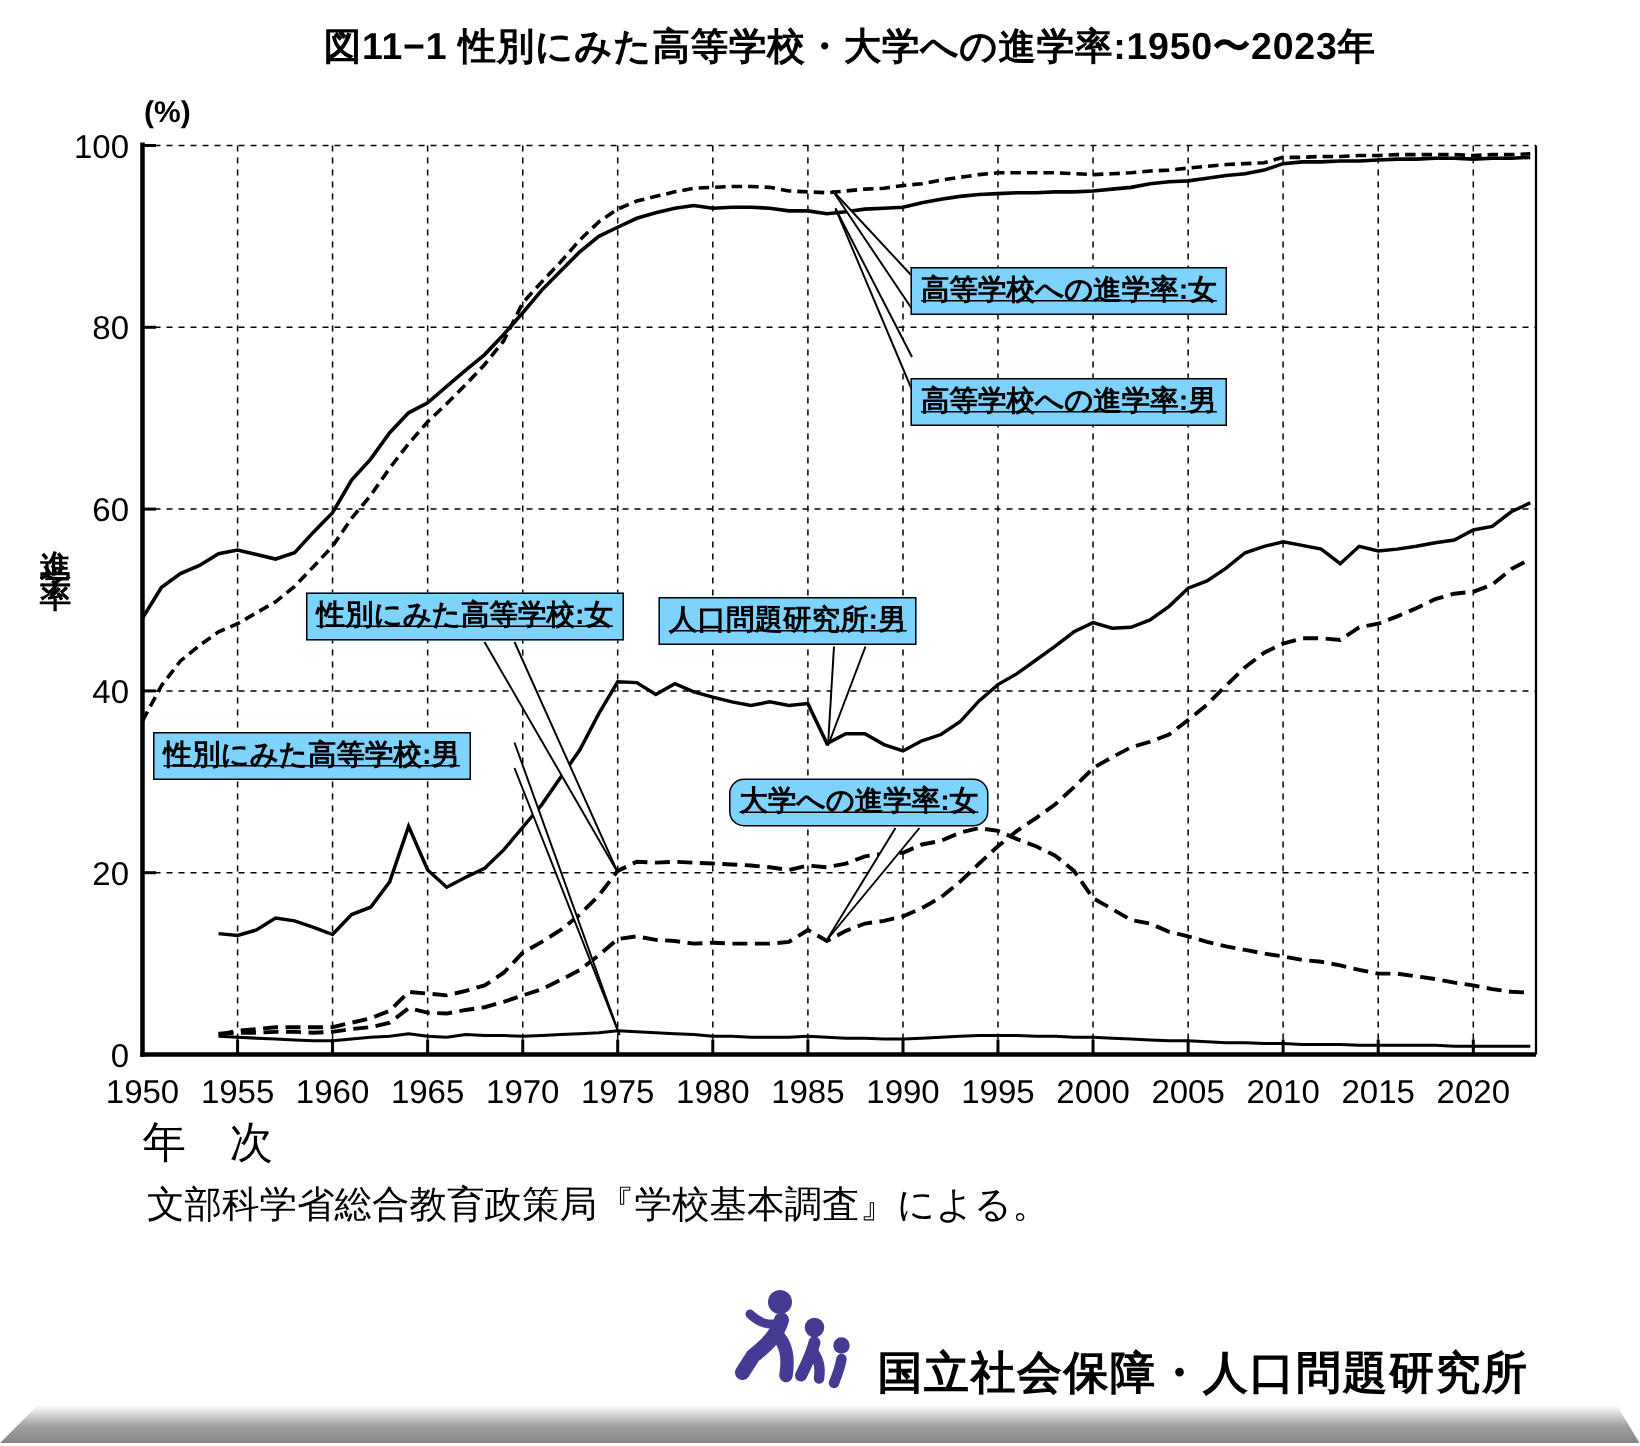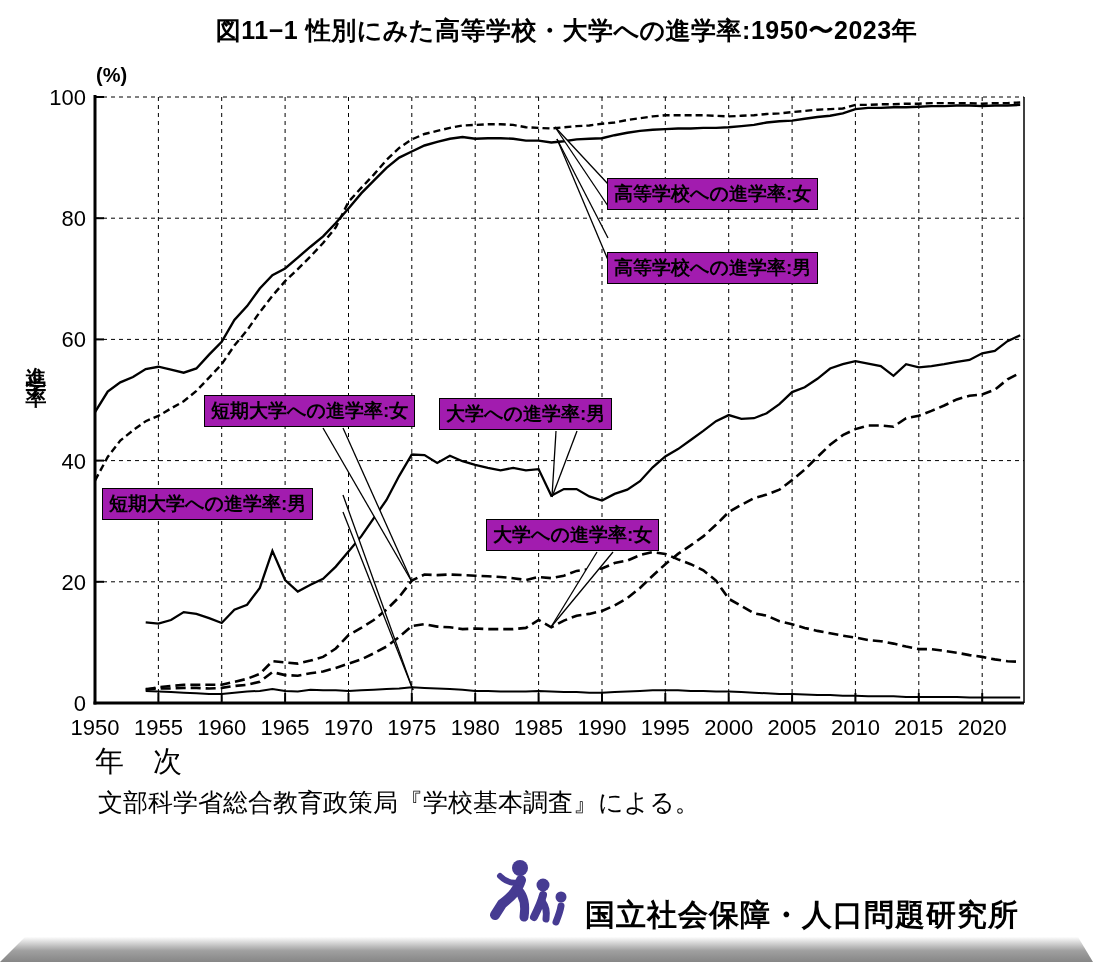--- a/index.html
+++ b/index.html
@@ -6,22 +6,22 @@
   .stage{position:relative;width:1093px;height:964px;background:#fff;overflow:hidden;
          font-family:"Liberation Sans","DejaVu Sans",sans-serif;color:#000;padding-left:40px;}
   .abs{position:absolute;}
   .fig-title{top:14px;left:0;width:100%;text-align:center;font-size:25px;font-weight:bold;letter-spacing:.5px;}
   .pct{left:96px;top:64px;font-size:20px;font-weight:bold;}
   .ylab{left:22px;top:350px;font-size:21px;font-weight:bold;writing-mode:vertical-rl;letter-spacing:9px;}
   .xlab{left:95px;top:742px;width:929px;text-align:left;font-size:29px;font-weight:normal;}
   #chart-svg{position:absolute;left:0;top:0;}
   .grid{stroke:#000;stroke-width:1;stroke-dasharray:4 4;}
   .tick{font-size:22px;fill:#000;font-family:"Liberation Sans","DejaVu Sans",sans-serif;}
-  .callout{position:absolute;background:#a21caf;border:1.6px solid #000;padding:2px 6px 3px;
-           font-size:19px;font-weight:bold;line-height:25px;white-space:nowrap;}
+  .callout{position:absolute;background:#7dd3fc;border:1.6px solid #000;padding:2px 6px 3px;
+           font-size:19px;font-weight:bold;line-height:25px;white-space:nowrap;text-decoration:underline;}
   .source{left:98px;top:786px;font-size:25px;font-family:"Liberation Serif","DejaVu Serif",serif;}
   .org-name{left:585px;top:895px;font-size:30px;font-weight:bold;letter-spacing:1px;text-align:right;}
   .logo{left:490px;top:858px;}
   .bevel-bottom{left:0;top:937px;width:1093px;height:25px;
     background:linear-gradient(to bottom,#fdfdfd 0%,#a0a0a0 55%,#868686 100%);
     clip-path:polygon(25px 0,1078px 0,100% 100%,0 100%);}
   .bevel-right{top:14px;right:0;width:15px;height:923px;
     background:linear-gradient(to right,#fdfdfd 0%,#8e8e8e 100%);}
 </style>
 </head>
@@ -121,24 +121,24 @@
       <line x1="95" y1="218.2" x2="104" y2="218.2" stroke="#000" stroke-width="2"></line>
       <text class="tick" x="86" y="226.2" text-anchor="end">80</text>
       <line x1="95" y1="97" x2="104" y2="97" stroke="#000" stroke-width="2"></line>
       <text class="tick" x="86" y="105" text-anchor="end">100</text>
     </svg>
 
   <div class="abs xlab">年　次</div>
 
   <div class="callout" style="left: 607px; top: 178px;">高等学校への進学率:女</div>
   <div class="callout" style="left: 607px; top: 232px; margin-top: 20px;">高等学校への進学率:男</div>
-  <div class="callout" style="left: 204px; top: 395px;">短期大学への進学率:女</div>
-  <div class="callout" style="left: 439px; top: 398px;">大学への進学率:男</div>
-  <div class="callout" style="left: 486px; top: 519px;">大学への進学率:女</div>
-  <div class="callout" style="left: 102px; top: 488px;">短期大学への進学率:男</div>
+  <div class="callout" style="left: 204px; top: 395px;">性別にみた高等学校:女</div>
+  <div class="callout" style="left: 439px; top: 398px;">人口問題研究所:男</div>
+  <div class="callout" style="left: 486px; top: 519px; border-radius: 10px;">大学への進学率:女</div>
+  <div class="callout" style="left: 102px; top: 488px;">性別にみた高等学校:男</div>
 
   <div class="abs source">文部科学省総合教育政策局『学校基本調査』による。</div>
 
   <svg class="abs logo" width="90" height="84" viewBox="0 0 90 84">
     <g class="logo-ink" fill="none" stroke="#463b92" stroke-linecap="round">
       <circle cx="30" cy="10" r="8" fill="#463b92" stroke="none"></circle>
       <path d="M31 22 C28 32 22 38 12 46 L5 57" stroke-width="10"></path>
       <path d="M28 32 C34 38 36 46 34 59" stroke-width="9"></path>
       <path d="M30 24 C22 26 16 24 10 18" stroke-width="6"></path>
       <circle cx="53" cy="27" r="6.5" fill="#463b92" stroke="none"></circle>

